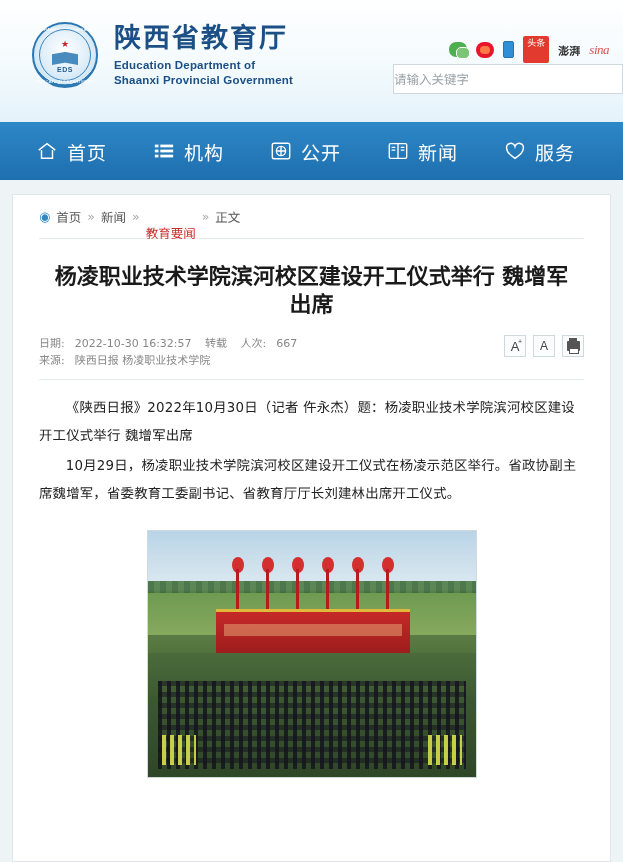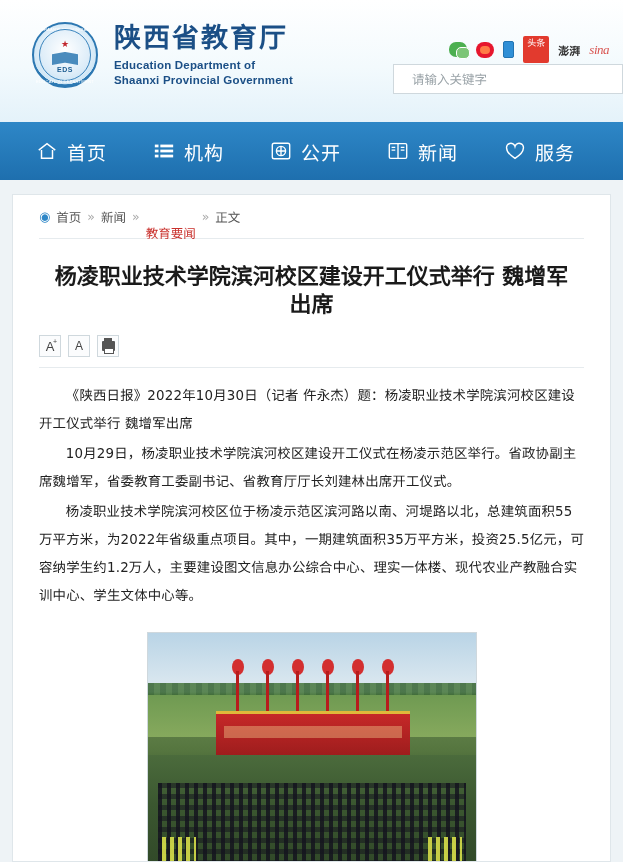--- a/index.html
+++ b/index.html
@@ -142,21 +142,21 @@
     position: absolute;
     right: 0px; top: 64px;
     width: 230px; height: 30px;
     background: #fff;
     border: 1px solid #cfd8dd;
     display: flex; align-items: center;
   }
   .search-box input {
     border: 0; outline: none;
     width: 100%; height: 100%;
-    padding: 0 18px;
+    padding: 0 0;
     font-size: 12.5px; color: #333;
     font-family: "DejaVu Sans", "Liberation Sans", sans-serif;
     background: transparent;
   }
   .search-box input::placeholder { color: #9aa3a8; }
 
   
   .nav {
     height: 58px;
     background: linear-gradient(to bottom, #2e87c7 0%, #1e6fae 100%);
@@ -417,38 +417,47 @@
         <a href="#">新闻</a>
         <span class="sep">»</span>
         <a href="#" class="hot">教育要闻</a>
         <span class="sep">»</span>
         <span>正文</span>
       </div>
 
       <div class="art-title">杨凌职业技术学院滨河校区建设开工仪式举行 魏增军出席</div>
 
       <div class="meta-row">
+        <div class="meta-left">
+          <div>
+            <span>日期:</span><span>2022-10-30 16:32:57</span>
+            <span>转载</span>
+            <span>人次:</span><span>667</span>
+          </div>
+          <div>
+            <span>来源:</span><span>陕西日报 杨凌职业技术学院</span>
+          </div>
+        </div>
         <div class="meta-tools">
           <div class="tool-btn big">
             <span>A</span>
               <sup>+</sup>
           </div>
           <div class="tool-btn">
             <span>A</span>
           </div>
           <div class="tool-btn">
             <span class="printer"></span>
           </div>
         </div>
       </div>
 
       <div class="article">
         <p>《陕西日报》2022年10月30日（记者 仵永杰）题：杨凌职业技术学院滨河校区建设开工仪式举行 魏增军出席</p>
         <p>10月29日，杨凌职业技术学院滨河校区建设开工仪式在杨凌示范区举行。省政协副主席魏增军，省委教育工委副书记、省教育厅厅长刘建林出席开工仪式。</p>
-        <p>杨凌职业技术学院滨河校区位于杨凌示范区滨河路以南、河堤路以北，总建筑面积55万平方米，为2022年省级重点项目。其中，一期建筑面积35万平方米，投资25.5亿元，可容纳学生约1.2万人，主要建设图文信息办公综合中心、理实一体楼、现代农业产教融合实训中心、学生文体中心等。</p>
       </div>
 
       <div class="figure">
         <div class="photo">
           <div class="sky"></div>
           <div class="treeline"></div>
           <div class="field"></div>
           <div class="balloon" style="left:84px;"></div>
           <div class="flagpole" style="left:88px;"></div>
           <div class="balloon" style="left:114px;"></div>

